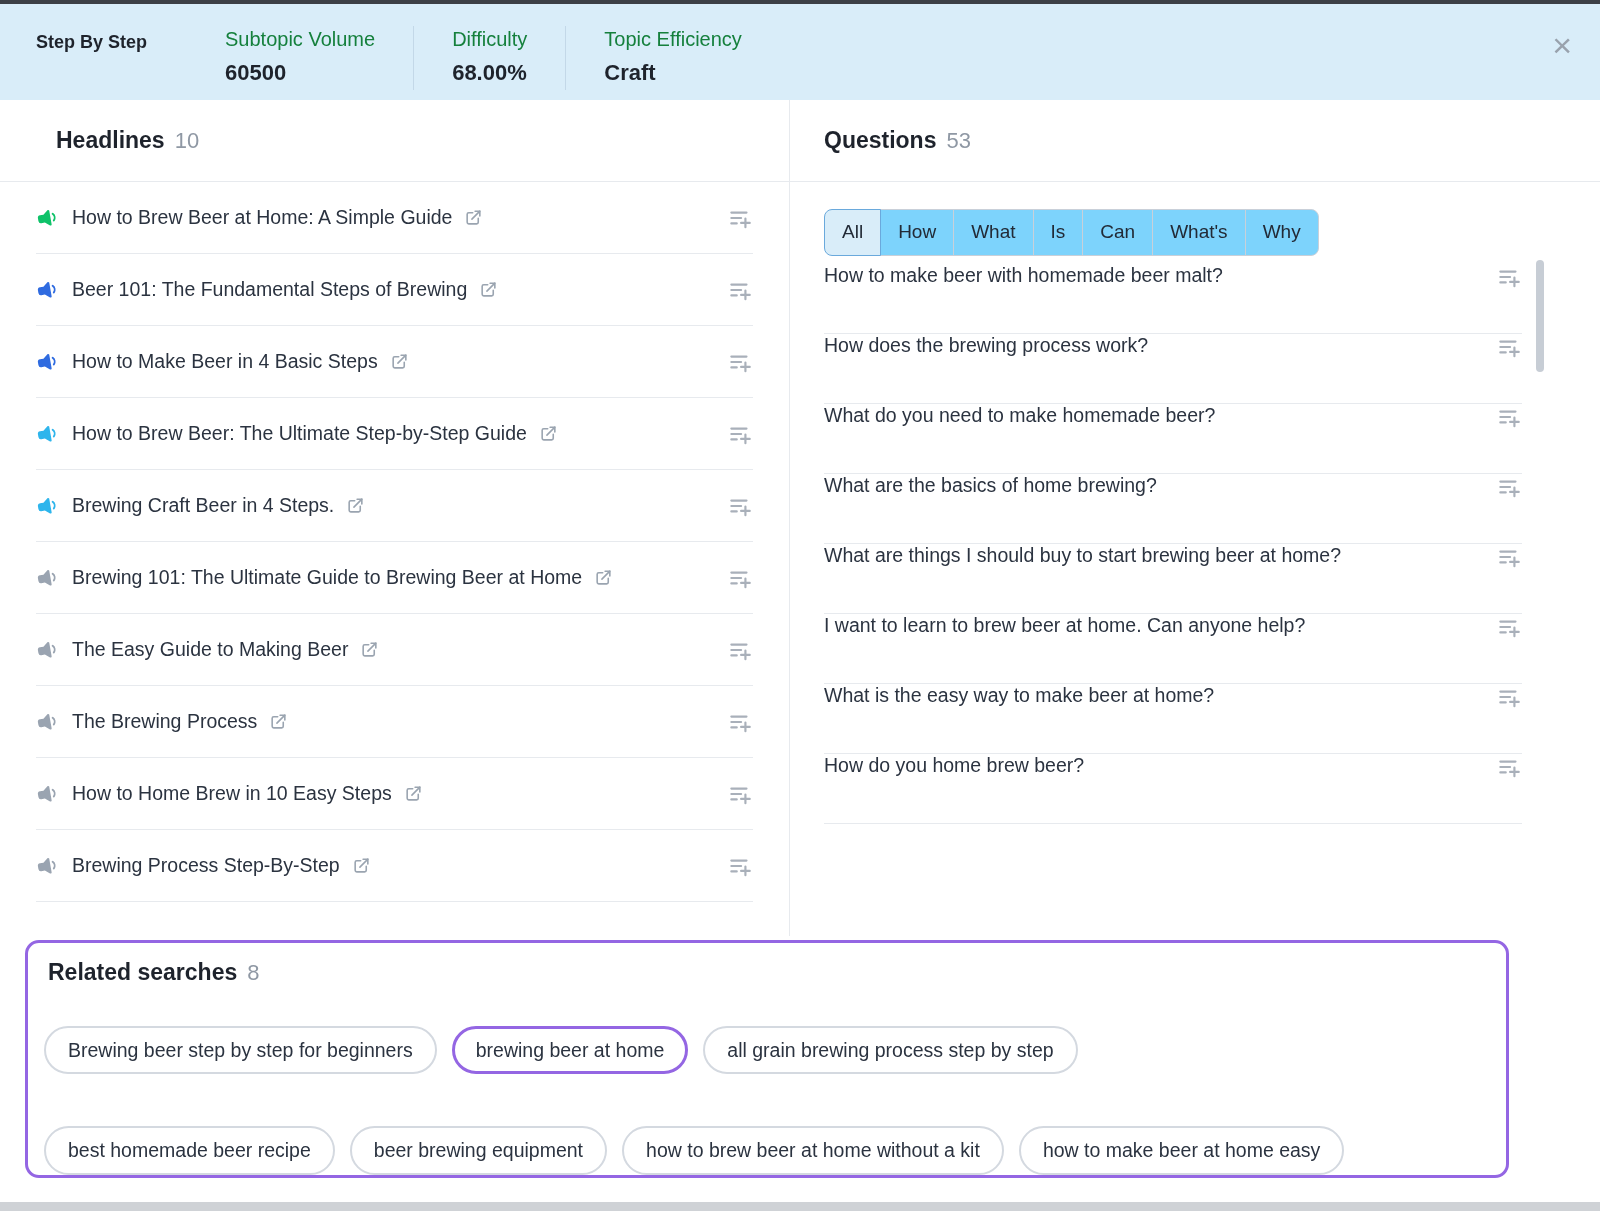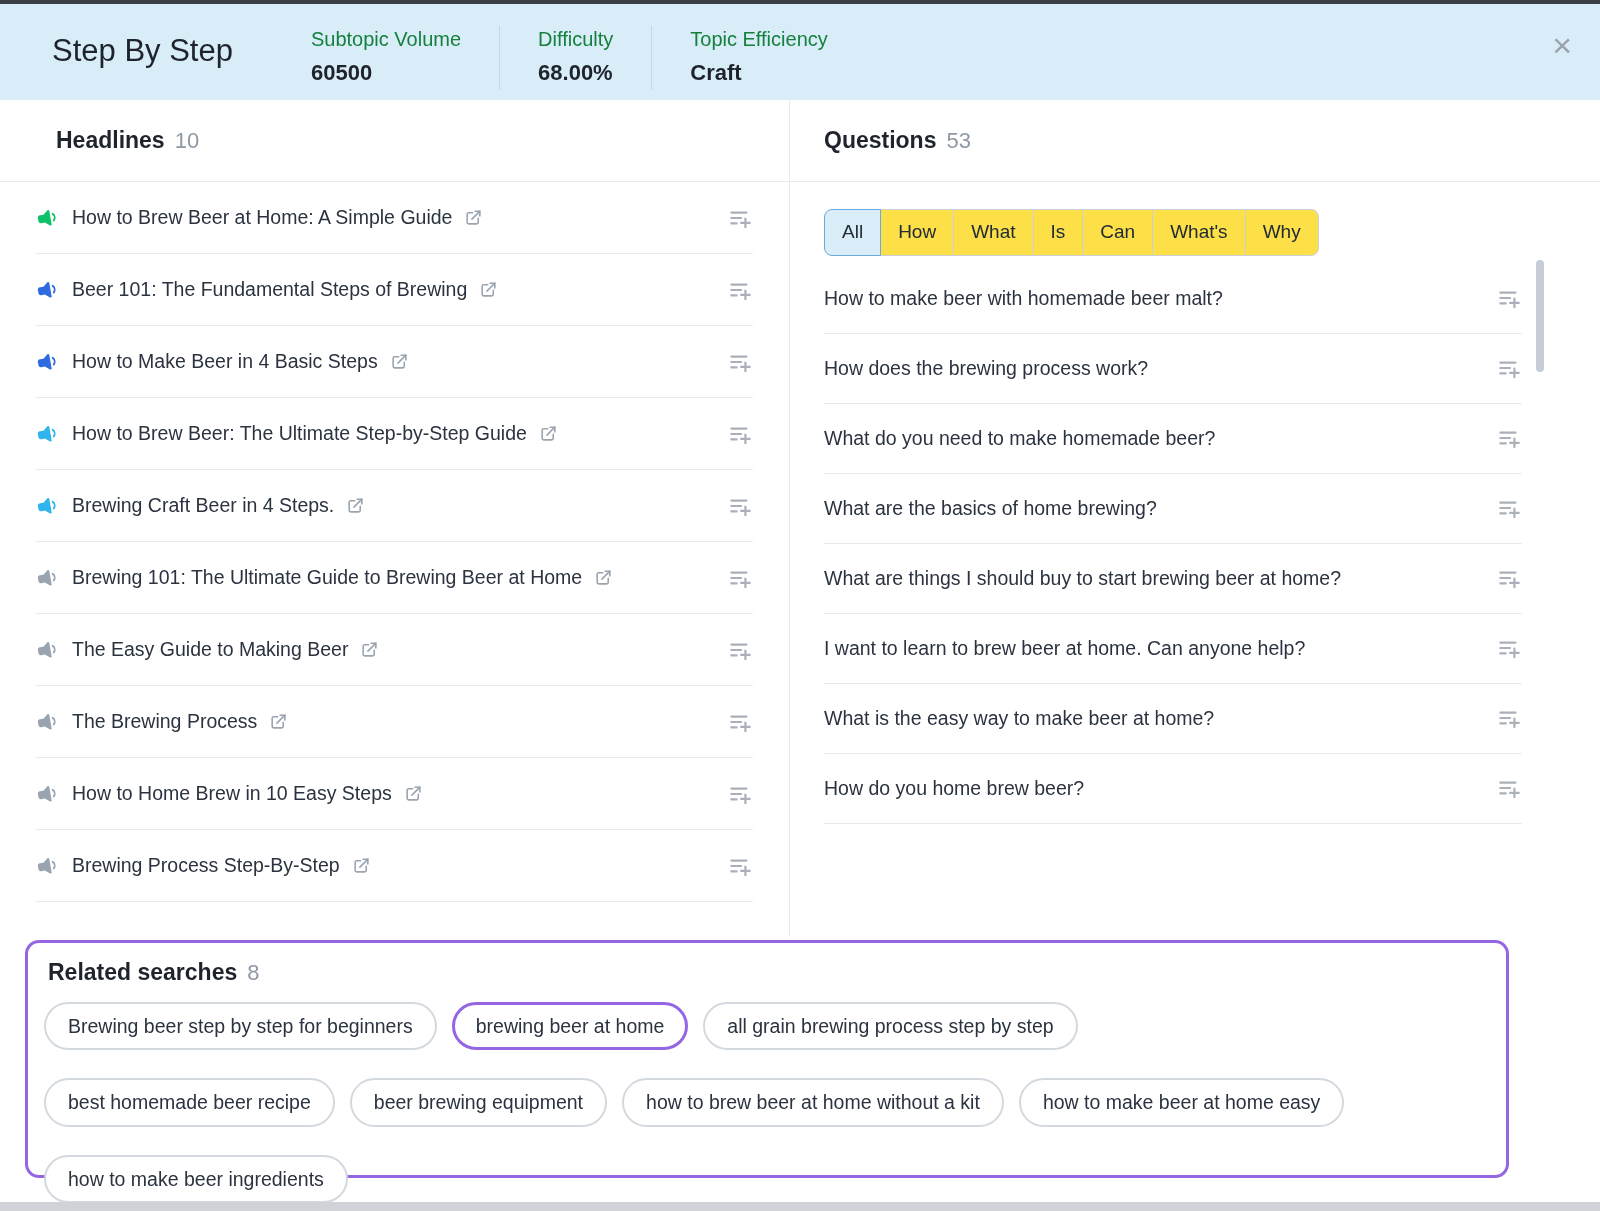--- a/index.html
+++ b/index.html
@@ -26,22 +26,22 @@
   .bottom-strip{position:absolute;bottom:0;left:0;right:0;height:9px;background:#cfd2d6;}
 
   
   .topbar{
     position:absolute;top:4px;left:0;right:0;height:96px;
     background:var(--topbar-bg);
     display:flex;align-items:flex-start;
     padding:22px 0 0 36px;
   }
   .topbar-title{
-    font-size:31px;font-weight:400;color:var(--text-dark);
-    margin:6px 78px 0 16px;line-height:1.2;
+    font-size:18px;font-weight:700;color:var(--text-dark);
+    margin:6px 78px 0 0;line-height:1.2;
   }
   .stats{display:flex;align-items:stretch;}
   .stat{padding:0 38px;display:flex;flex-direction:column;min-height:64px;}
   .stat:first-child{padding-left:0;}
   .stat + .stat{border-left:1px solid #c3d8e8;}
   .stat-label{font-size:20px;color:#15803d;line-height:1.3;}
   .stat-value{font-size:22px;font-weight:700;color:var(--text-dark);margin-top:8px;}
   .close-btn{
     position:absolute;top:20px;right:24px;
     background:none;border:none;cursor:pointer;
@@ -74,50 +74,50 @@
   .add-btn{
     margin-left:auto;background:none;border:none;padding:0;cursor:pointer;
     width:26px;height:26px;color:#a9b0ba;flex:none;
   }
   .add-btn svg{width:26px;height:26px;}
 
   
   .q-area{padding:0 78px 12px 34px;}
   .tabs{display:inline-flex;margin:27px 0 8px 0;}
   .tab{
-    font-size:19px;color:#222a36;background:#fde047;
+    font-size:19px;color:#222a36;background:#7dd3fc;
     border:1px solid var(--tab-border);margin-left:-1px;
     padding:11px 17px;cursor:pointer;position:relative;
     font-family:inherit;line-height:1.2;
   }
   .tab:first-child{border-radius:8px 0 0 8px;margin-left:0;}
   .tab:last-child{border-radius:0 8px 8px 0;}
   .tab.active{background:var(--topbar-bg);border-color:var(--tab-active-border);z-index:2;}
   .q-row{
-    height:70px;display:flex;align-items:center;gap:12px;
+    height:70px;display:flex;align-items:flex-start;gap:12px;
     border-bottom:1px solid var(--divider);
   }
   .scroll-thumb{
     position:absolute;right:56px;top:160px;width:8px;height:112px;
     background:#c7cdd5;border-radius:5px;cursor:pointer;
   }
 
   
   .related{
     position:absolute;top:940px;left:25px;width:1484px;height:238px;
     border:3px solid var(--accent-purple);border-radius:14px;
     background:#fff;padding:16px 16px;
   }
   .related-header{display:flex;align-items:center;gap:10px;padding-left:4px;}
   .pills{display:flex;flex-wrap:wrap;gap:14px 15px;margin-top:16px;}
   .flex-break{flex-basis:100%;height:0;}
   .pill{
     border:2px solid var(--pill-border);border-radius:26px;background:#fff;
     padding:10px 22px;font-size:19.5px;color:var(--text-body);
-    cursor:pointer;font-family:inherit;line-height:1.25;white-space:nowrap;
+    cursor:pointer;font-family:inherit;line-height:1.25;white-space:nowrap;margin-top:24px;
   }
   .pill.highlighted{border:3px solid var(--accent-purple);padding:9px 21px;}
 </style>
 </head>
 <body>
 
 <div class="top-strip"></div>
 
 <header class="topbar">
   <div class="topbar-title">Step By Step</div>

